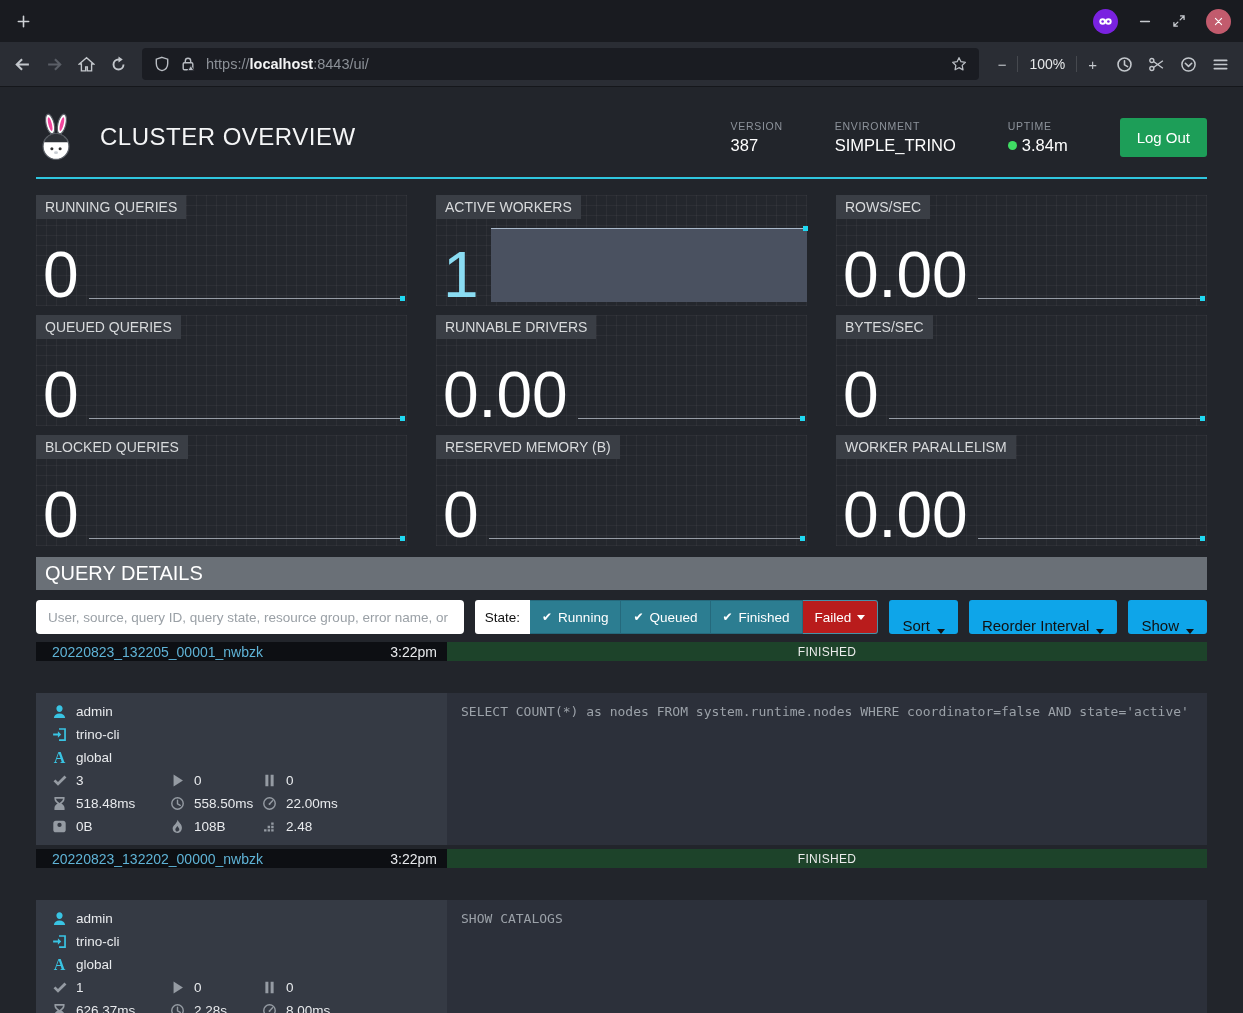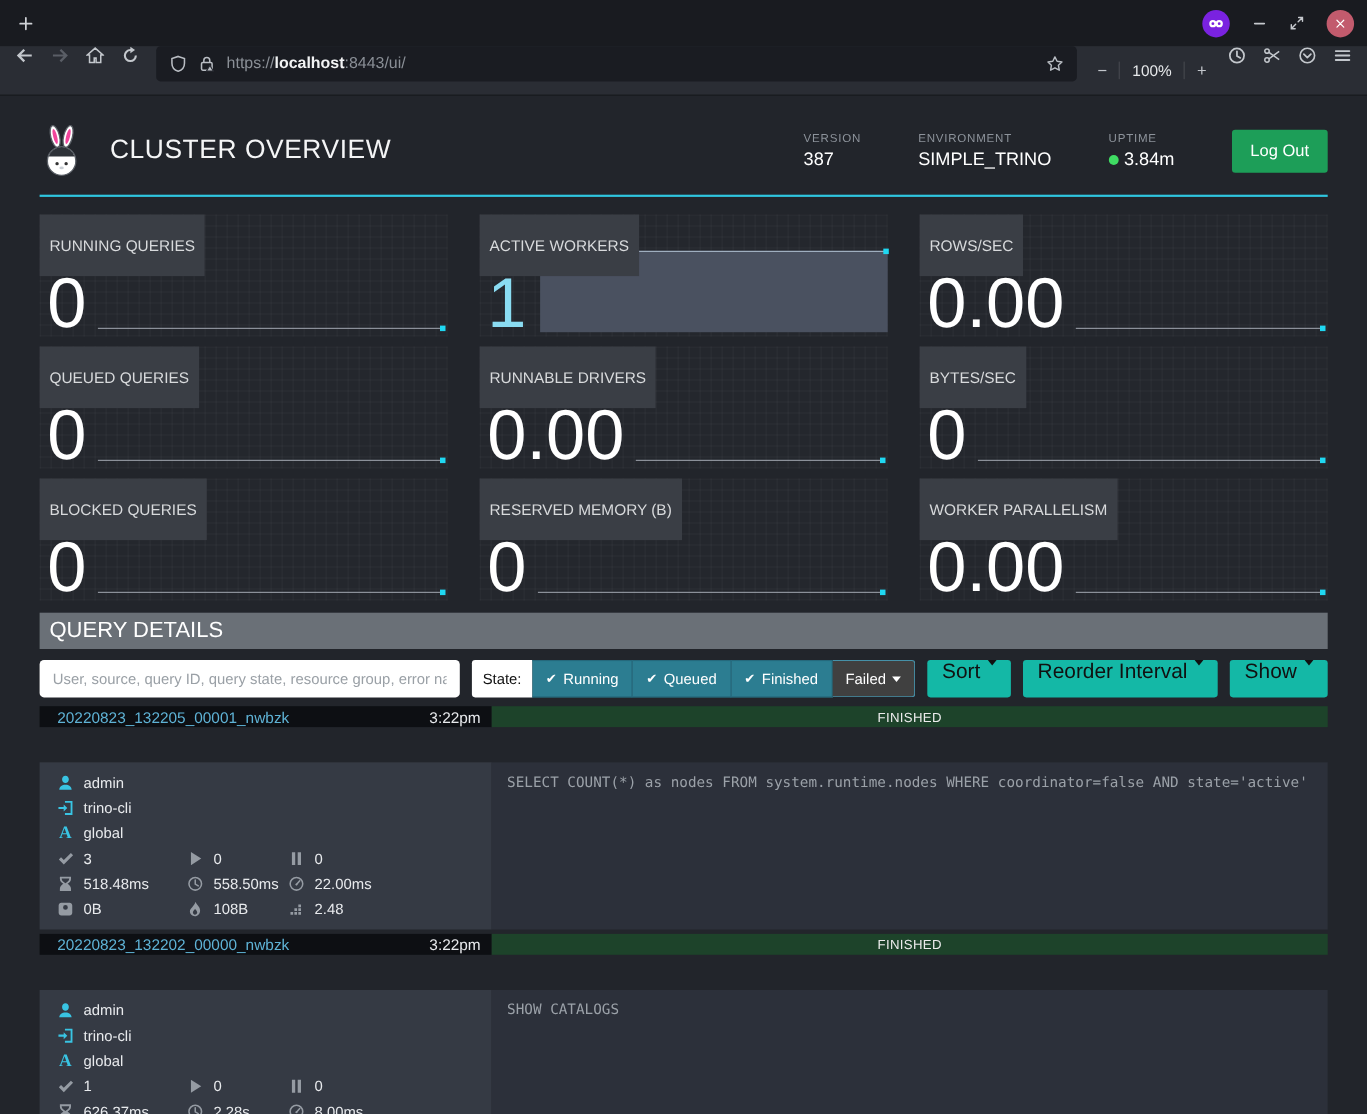--- a/index.html
+++ b/index.html
@@ -18,21 +18,21 @@
   .winctrls { margin-left:auto; display:flex; align-items:center; gap:20px; padding-right:12px; }
   .extbadge { width:25px; height:25px; border-radius:50%; background:#7a22e0; color:#fff;
               display:flex; align-items:center; justify-content:center; }
   .extbadge svg { width:17px; height:17px; }
   .winic { width:14px; height:14px; color:#c6c9ce; }
   .closebtn { width:25px; height:25px; border-radius:50%; background:#c25b6d; color:#fff;
               display:flex; align-items:center; justify-content:center; }
   .closebtn svg { width:11px; height:11px; }
 
   .toolbar { height:45px; background:#2a2d34; border-bottom:1px solid #15171b;
-             display:flex; gap:15px; padding:0 14px; color:#c3c7cc; }
+             display:flex; align-items:center; gap:15px; padding:0 14px; color:#c3c7cc; }
   .navic { width:17px; height:17px; }
   .navic.dim { color:#5a5e66; }
   .urlbar { flex:1; height:32px; background:#1a1c22; border-radius:4px; display:flex;
             align-items:center; gap:10px; padding:0 12px; font-size:14.5px; }
   .urlbar svg { width:16px; height:16px; color:#b9bdc3; flex:none; }
   .urltext { display:flex; align-items:center; white-space:nowrap; }
   .url-dim { color:#8b9097; }
   .url-host { color:#f2f3f4; font-weight:700; }
   .star { margin-left:auto; }
   .zoomgrp { display:flex; align-items:center; font-size:15px; }
@@ -53,21 +53,21 @@
                border-radius:3px; font-family:inherit; cursor:pointer; }
 
   
   .tiles { margin:16px 36px 0; display:grid; grid-template-columns:repeat(3,1fr);
            column-gap:29px; row-gap:9px; }
   .tile { position:relative; height:111px; background-color:#24272d;
           background-image:linear-gradient(rgba(255,255,255,.04) 1px, transparent 1px),
                            linear-gradient(90deg, rgba(255,255,255,.04) 1px, transparent 1px);
           background-size:10px 10px; display:flex; align-items:flex-end; }
   .tlabel { position:absolute; top:0; left:0; background:#3a3e45; color:#d8dadc;
-            font-size:14px; padding:20px 9px; z-index:2; }
+            font-size:14px; padding:4px 9px; z-index:2; }
   .tvalue { font-size:64px; color:#fff; line-height:.95; margin:0 8px 0 7px; }
   .spark { flex:1; margin:0 3px 7px 2px; border-bottom:1px solid #979da6; position:relative; }
   .spark .dot { position:absolute; right:-1px; bottom:-3px; width:5px; height:5px; background:#1fd8f2; }
   .tile.filled .tvalue { color:#8adcf2; }
   .tile.filled .spark { height:74px; background:#4a5160; border-bottom:none;
                         border-top:1px solid #a9b8ca; margin:0 0 4px 4px; }
   .tile.filled .spark .dot { top:-3px; bottom:auto; }
 
   
   .qd-bar { margin:11px 36px 0; background:#6a7077; color:#fff; font-size:20px; padding:5px 9px; }
@@ -75,23 +75,23 @@
   .searchinput { flex:1; border:none; border-radius:4px; padding:0 12px; font-size:13.5px;
                  color:#333; font-family:inherit; }
   .searchinput::placeholder { color:#9aa0a6; }
   .stategroup { display:flex; }
   .statechip { background:#fff; color:#111; font-size:13.5px; display:flex; align-items:center;
                padding:0 10px; border-radius:3px 0 0 3px; }
   .sbtn { display:flex; align-items:center; gap:6px; padding:0 12px; font-size:13.5px;
           color:#fff; background:#2c7d91; border:1px solid #25697c; border-left-width:0;
           font-family:inherit; cursor:pointer; }
   .sbtn .check { font-size:12px; }
-  .sbtn.failed { background:#404040; border-color:#4691a8; border-radius:0 3px 3px 0; }
-  .wbtn { background:#14b8a6; color:#111; border:none; border-radius:3px; font-size:19px;
-          padding:0 13px; display:flex; align-items:flex-start; gap:7px; font-family:inherit; cursor:pointer; }
+  .sbtn.failed { background:#b91c1c; border-color:#4691a8; border-radius:0 3px 3px 0; }
+  .wbtn { background:#0ea5e9; color:#111; border:none; border-radius:3px; font-size:15px;
+          padding:0 13px; display:flex; align-items:flex-end; gap:7px; font-family:inherit; cursor:pointer; }
   .caret { width:0; height:0; border-left:4px solid transparent; border-right:4px solid transparent;
            border-top:5px solid currentColor; display:inline-block; }
 
   
   .qcard { margin:8px 36px 0; }
   .qcard + .qcard { margin-top:4px; }
   .qhead { display:flex; height:19px; }
   .qhead-left { width:411px; background:#0d0f13; display:flex; align-items:center;
                 padding:0 10px 0 16px; }
   .qid { color:#5fb3d6; font-size:14px; flex:1; text-decoration:none; }

